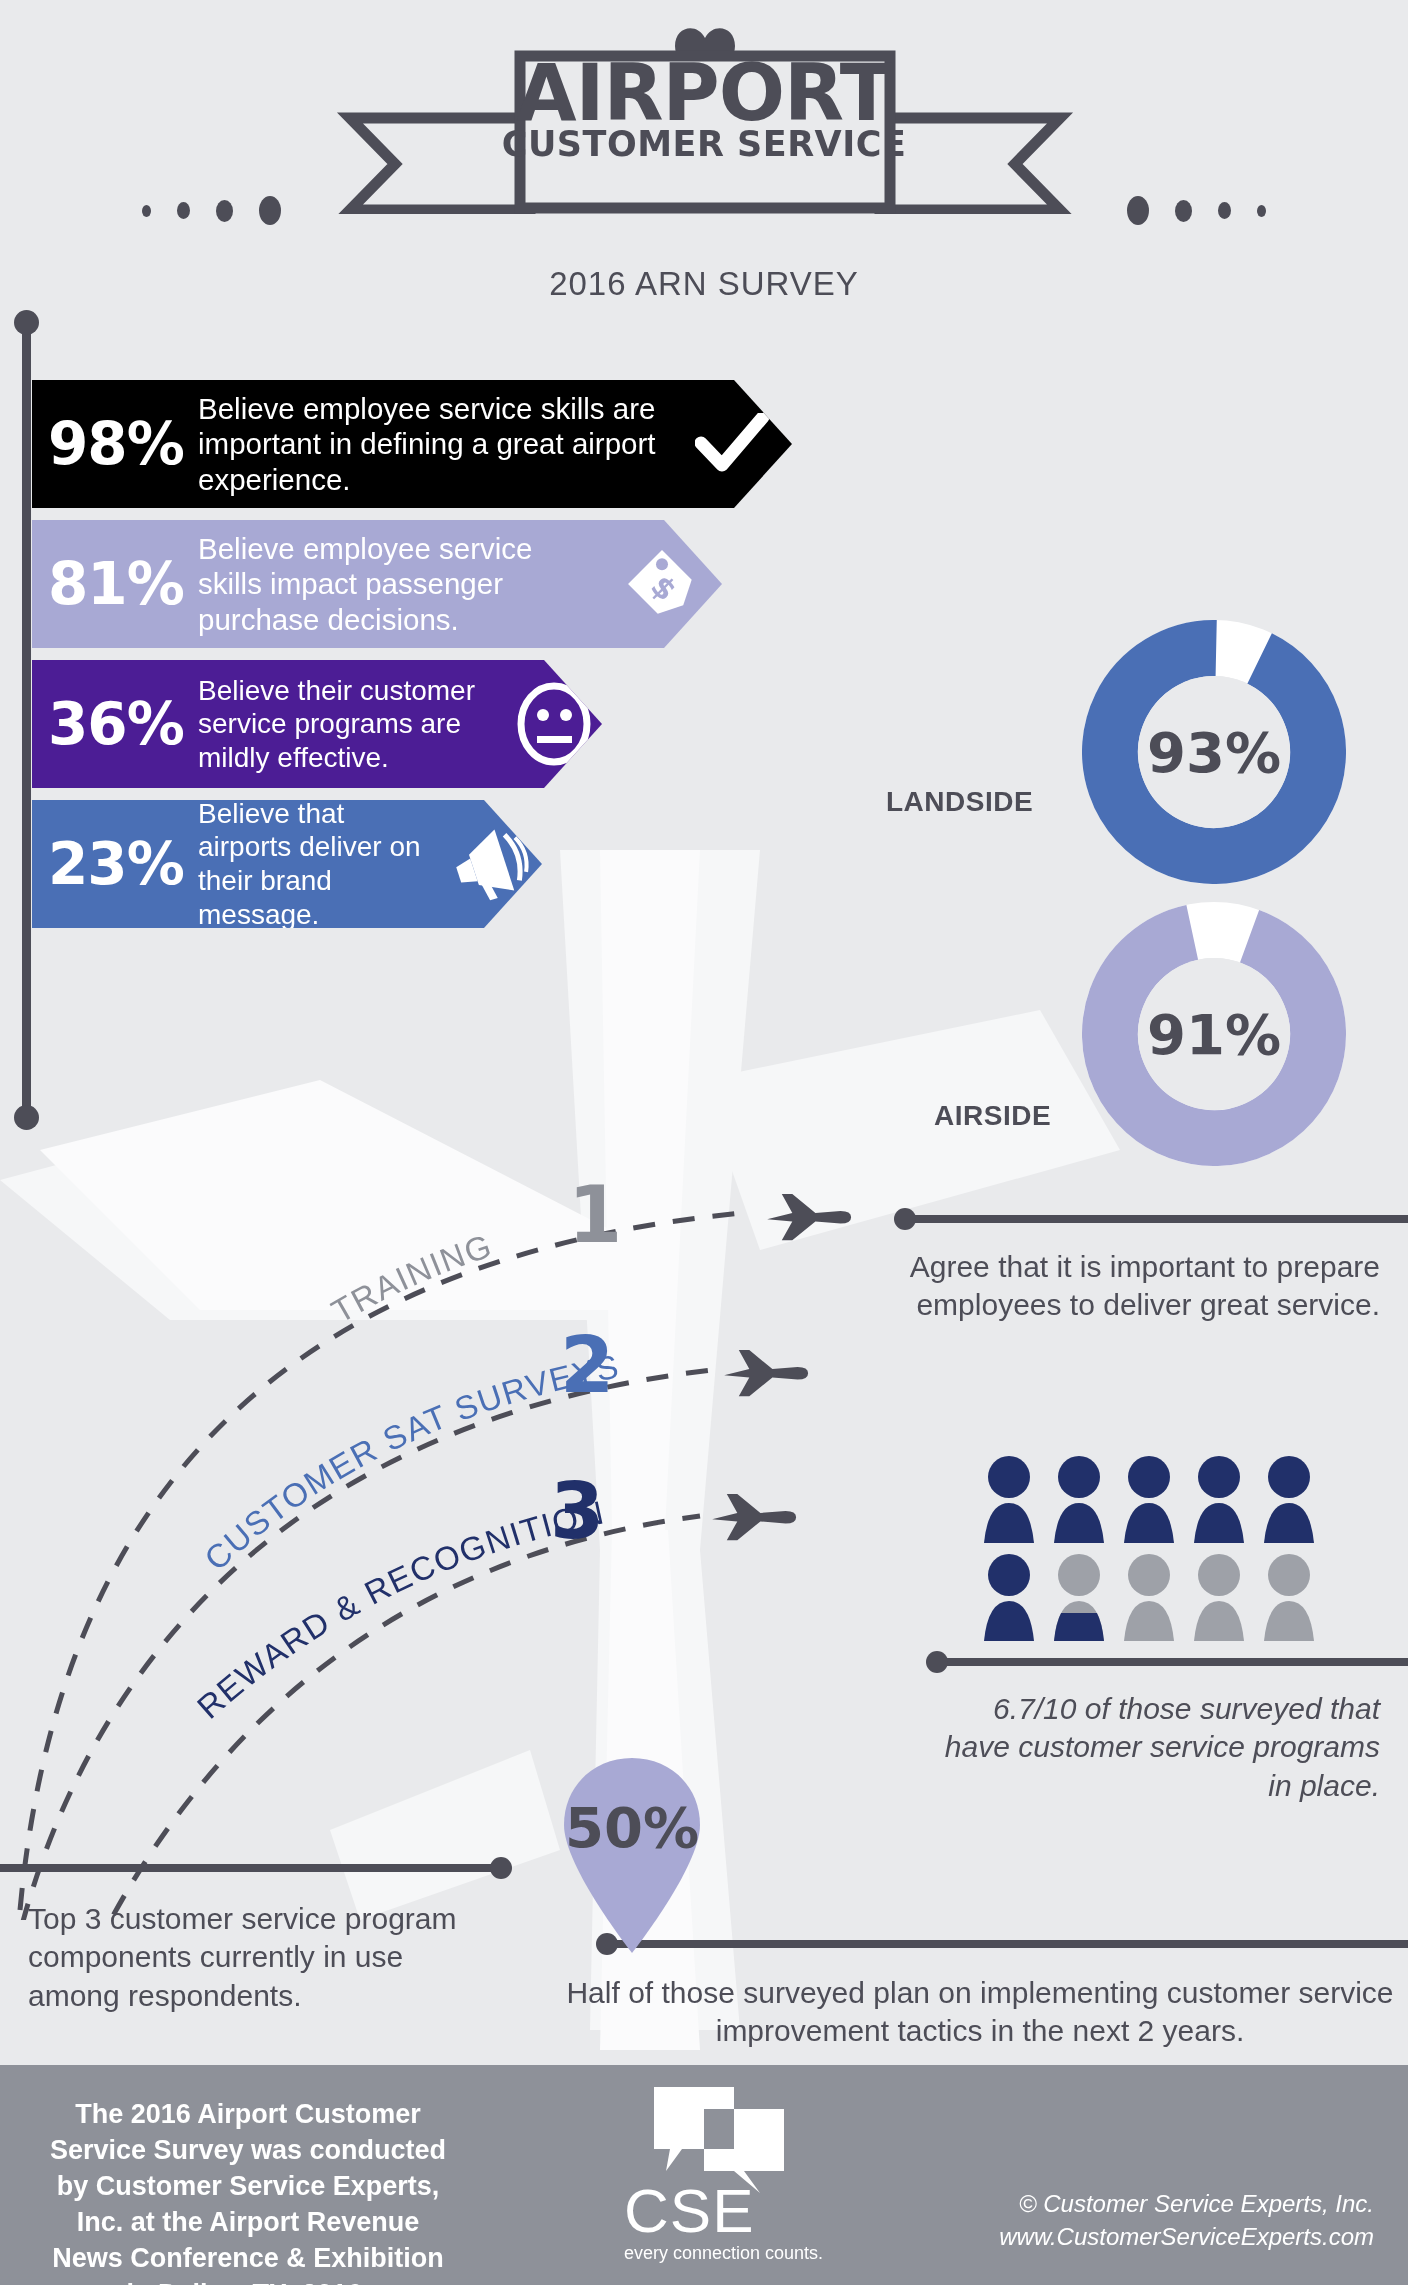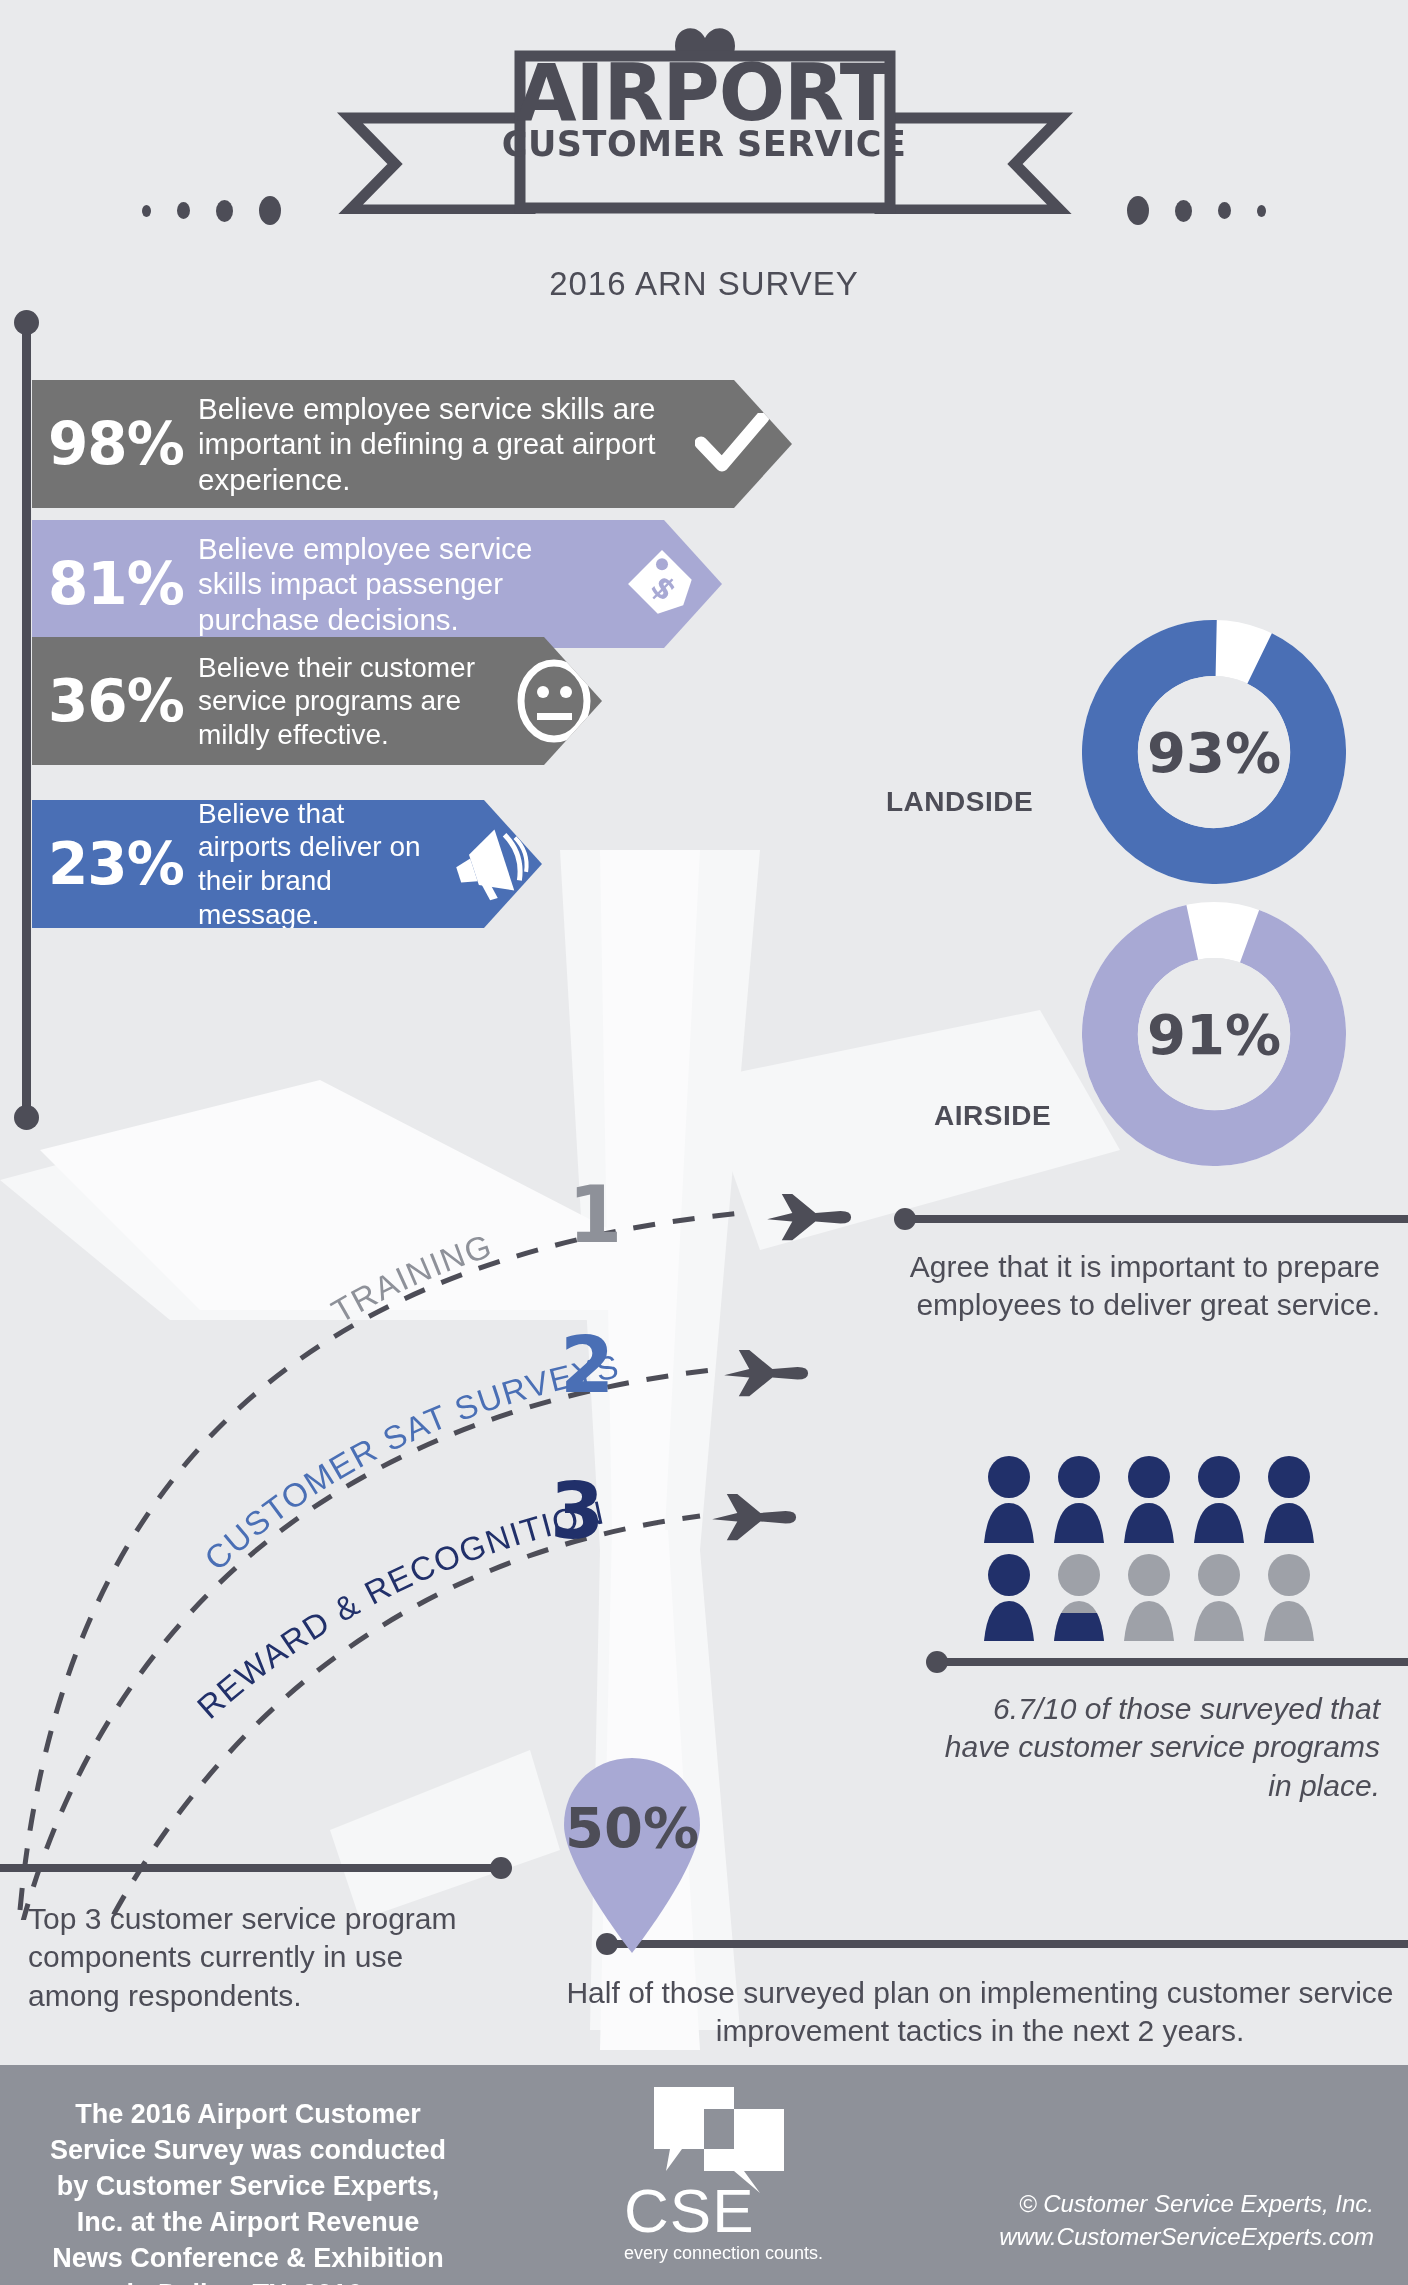--- a/index.html
+++ b/index.html
@@ -114,21 +114,21 @@
 
     <div class="abs" style="left:0;top:48px;width:1408px;text-align:center;font-size:78px;font-weight:700;color:#4d4d57;letter-spacing:-1px;font-family:'DejaVu Sans',sans-serif;">AIRPORT</div>
     <div class="abs" style="left:0;top:124px;width:1408px;text-align:center;font-size:35px;font-weight:700;color:#4d4d57;letter-spacing:0.5px;font-family:'DejaVu Sans',sans-serif;">CUSTOMER SERVICE</div>
     <div class="abs" style="left:0;top:265px;width:1408px;text-align:center;font-size:33px;font-weight:400;color:#4d4d57;letter-spacing:1px;font-family:'Liberation Sans',sans-serif;">2016 ARN SURVEY</div>
   </div>
 
   <div id="vline"></div>
   <div class="vdot" style="top:310px;"></div>
   <div class="vdot" style="top:1105px;"></div>
 
-  <div class="bar" style="top:380px;width:760px;background:#737373;clip-path:polygon(0 0, 702px 0, 760px 64px, 702px 128px, 0 128px);">
+  <div class="bar" style="top:380px;width:760px;background:#000000;clip-path:polygon(0 0, 702px 0, 760px 64px, 702px 128px, 0 128px);">
     <div class="pct">98%</div>
     <div class="txt">Believe employee service skills are important in defining a great airport experience.</div>
     <div class="bicon">
       <svg width="74" height="62" viewBox="0 0 74 62">
           <path d="M6 30 L27 52 L68 4" fill="none" stroke="#fff" stroke-width="13" stroke-linecap="round" stroke-linejoin="round"></path>
         </svg>
     </div>
   </div>
 
   <div class="bar" style="top:520px;width:690px;background:#a8a9d4;clip-path:polygon(0 0, 632px 0, 690px 64px, 632px 128px, 0 128px);">
@@ -138,21 +138,21 @@
       <svg width="80" height="80" viewBox="0 0 80 80">
         <g transform="rotate(45 40 40)">
           <path d="M16 16 L58 16 L70 40 L58 64 L16 64 Z" fill="#fff"></path>
           <circle cx="26" cy="26" r="6" fill="#a8a9d4"></circle>
           <text x="44" y="52" font-size="30" font-weight="700" fill="#a8a9d4" text-anchor="middle" font-family="DejaVu Sans, sans-serif">$</text>
         </g>
       </svg>
     </div>
   </div>
 
-  <div class="bar" style="top:637px;width:570px;background:#737373;clip-path:polygon(0 0, 512px 0, 570px 64px, 512px 128px, 0 128px);align-items:center;">
+  <div class="bar" style="top:660px;width:570px;background:#4c1d95;clip-path:polygon(0 0, 512px 0, 570px 64px, 512px 128px, 0 128px);align-items:center;">
     <div class="pct">36%</div>
     <div class="txt" style="font-size:28px;">Believe their customer service programs are mildly effective.</div>
     <div class="bicon" style="width:96px;">
       <svg width="78" height="84" viewBox="0 0 78 84">
         <ellipse cx="39" cy="42" rx="33" ry="38" fill="none" stroke="#fff" stroke-width="7"></ellipse>
         <circle cx="28" cy="33" r="6" fill="#fff"></circle>
         <circle cx="51" cy="33" r="6" fill="#fff"></circle>
         <rect x="22" y="54" width="35" height="7" fill="#fff"></rect>
       </svg>
     </div>

